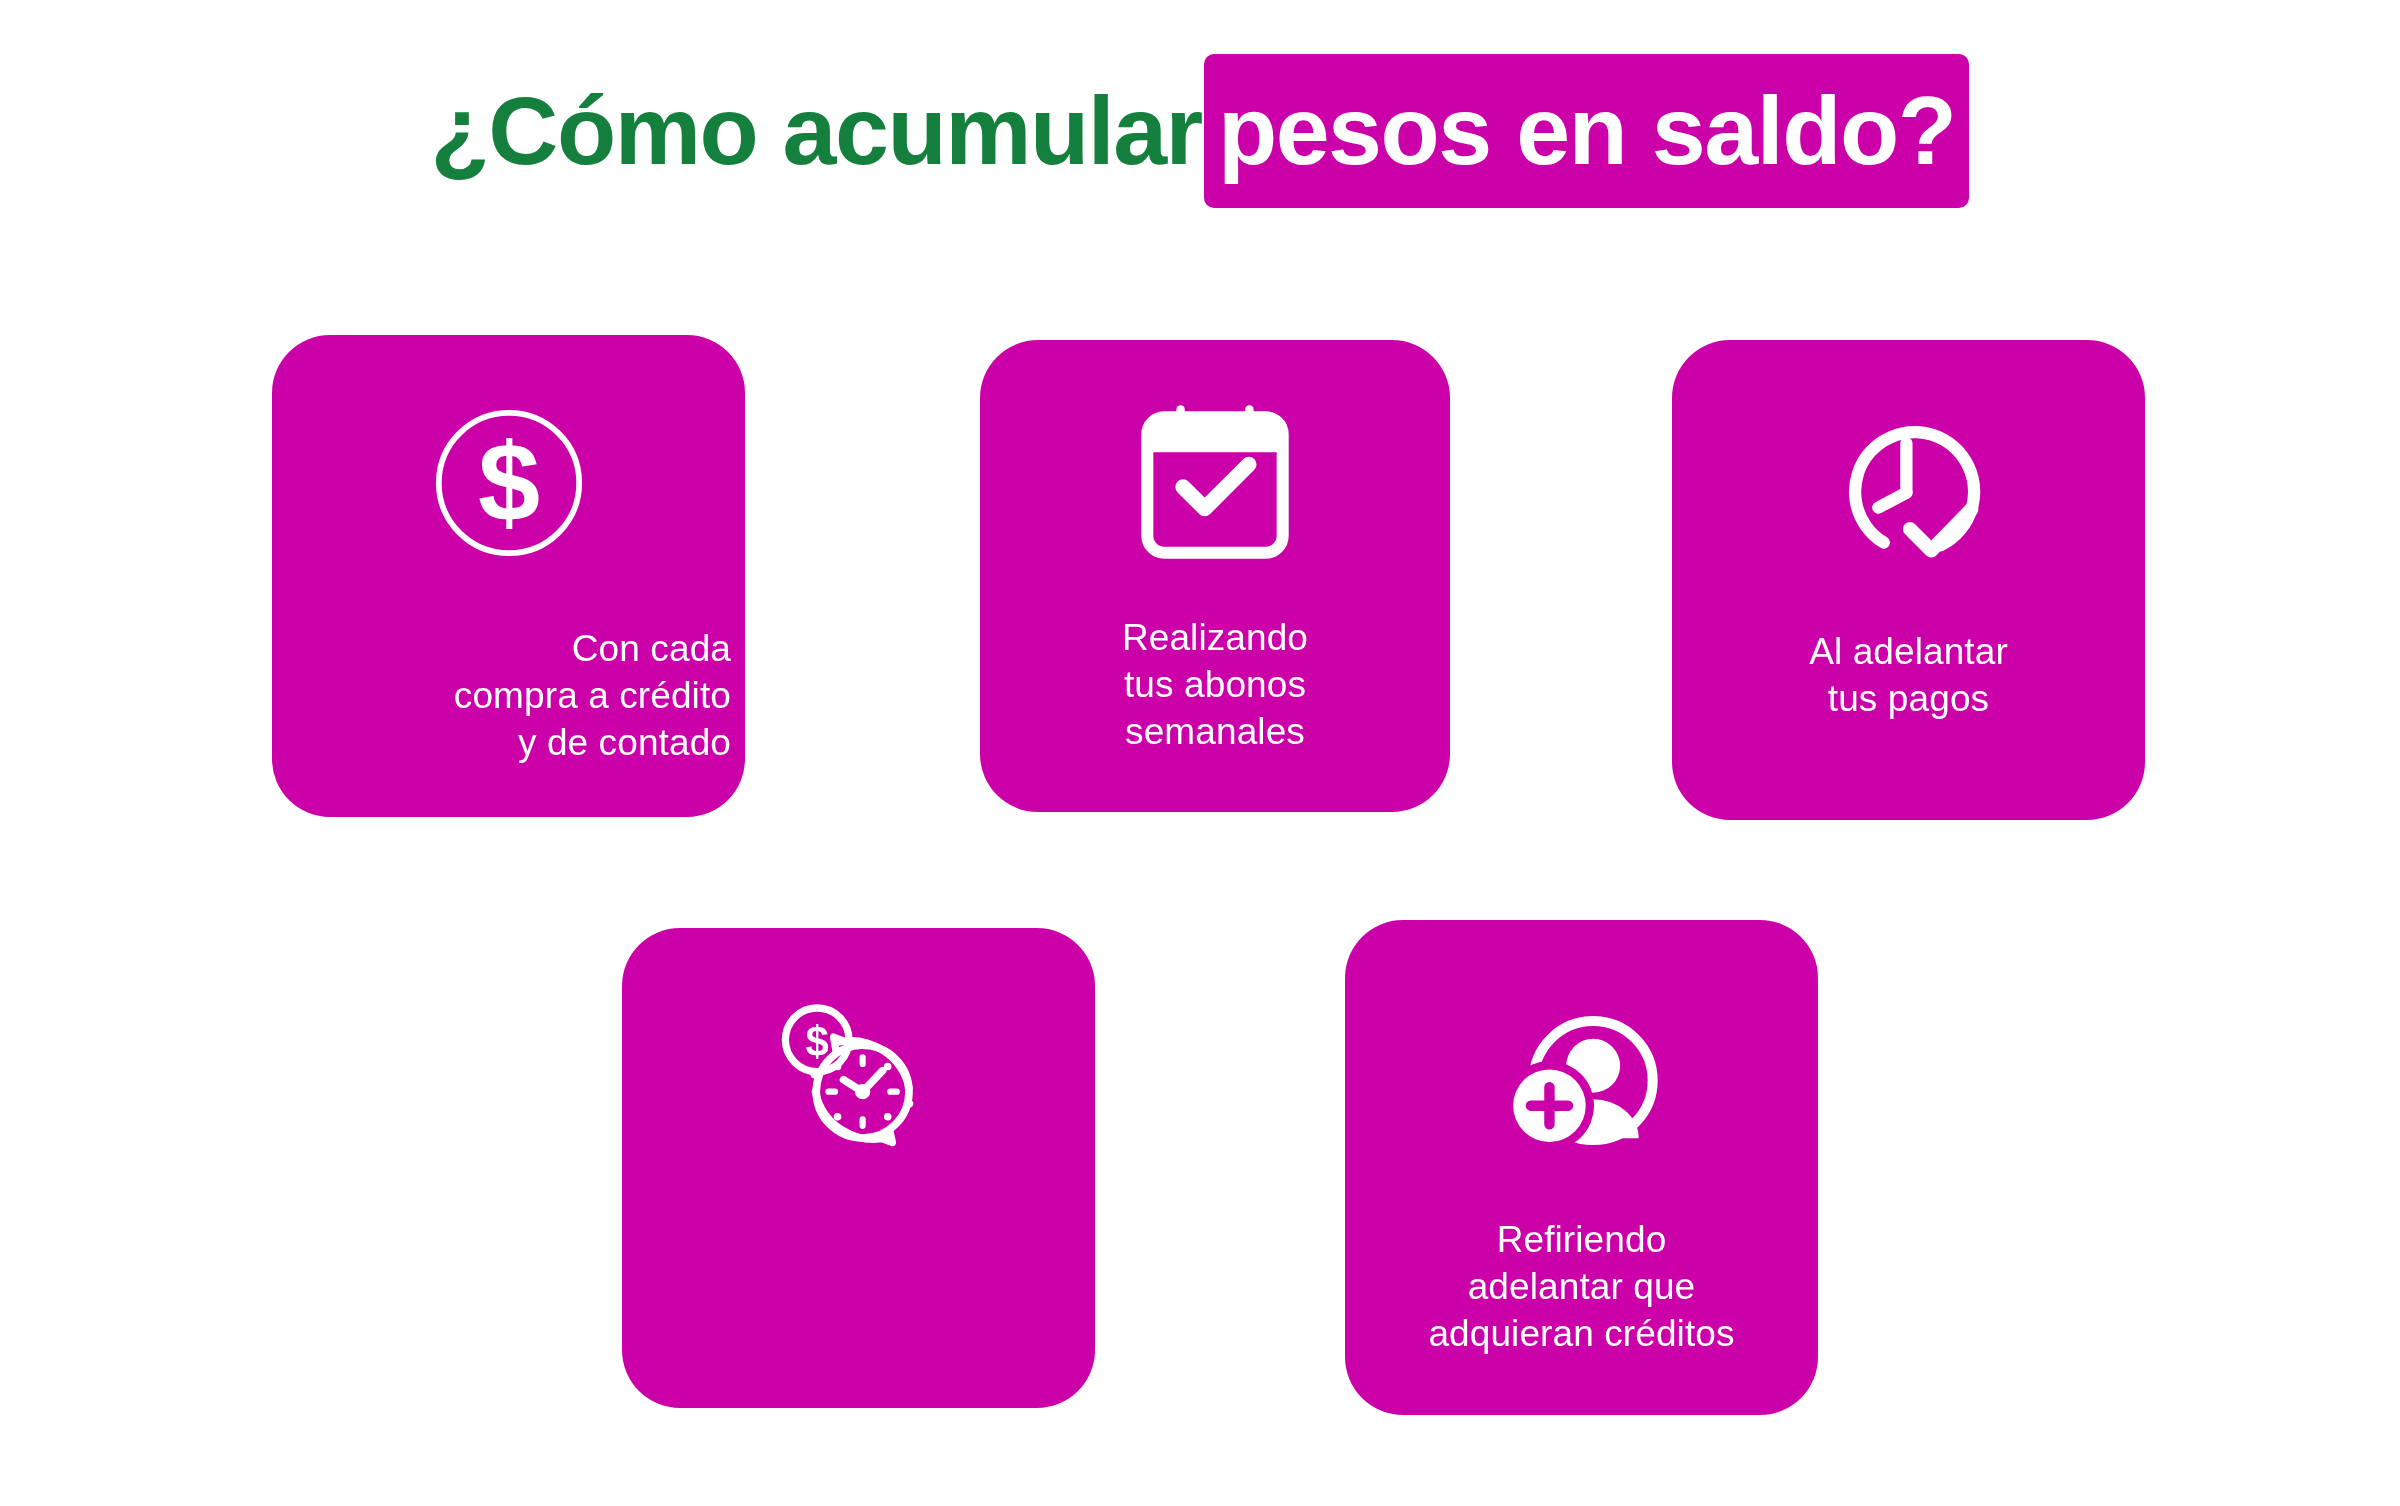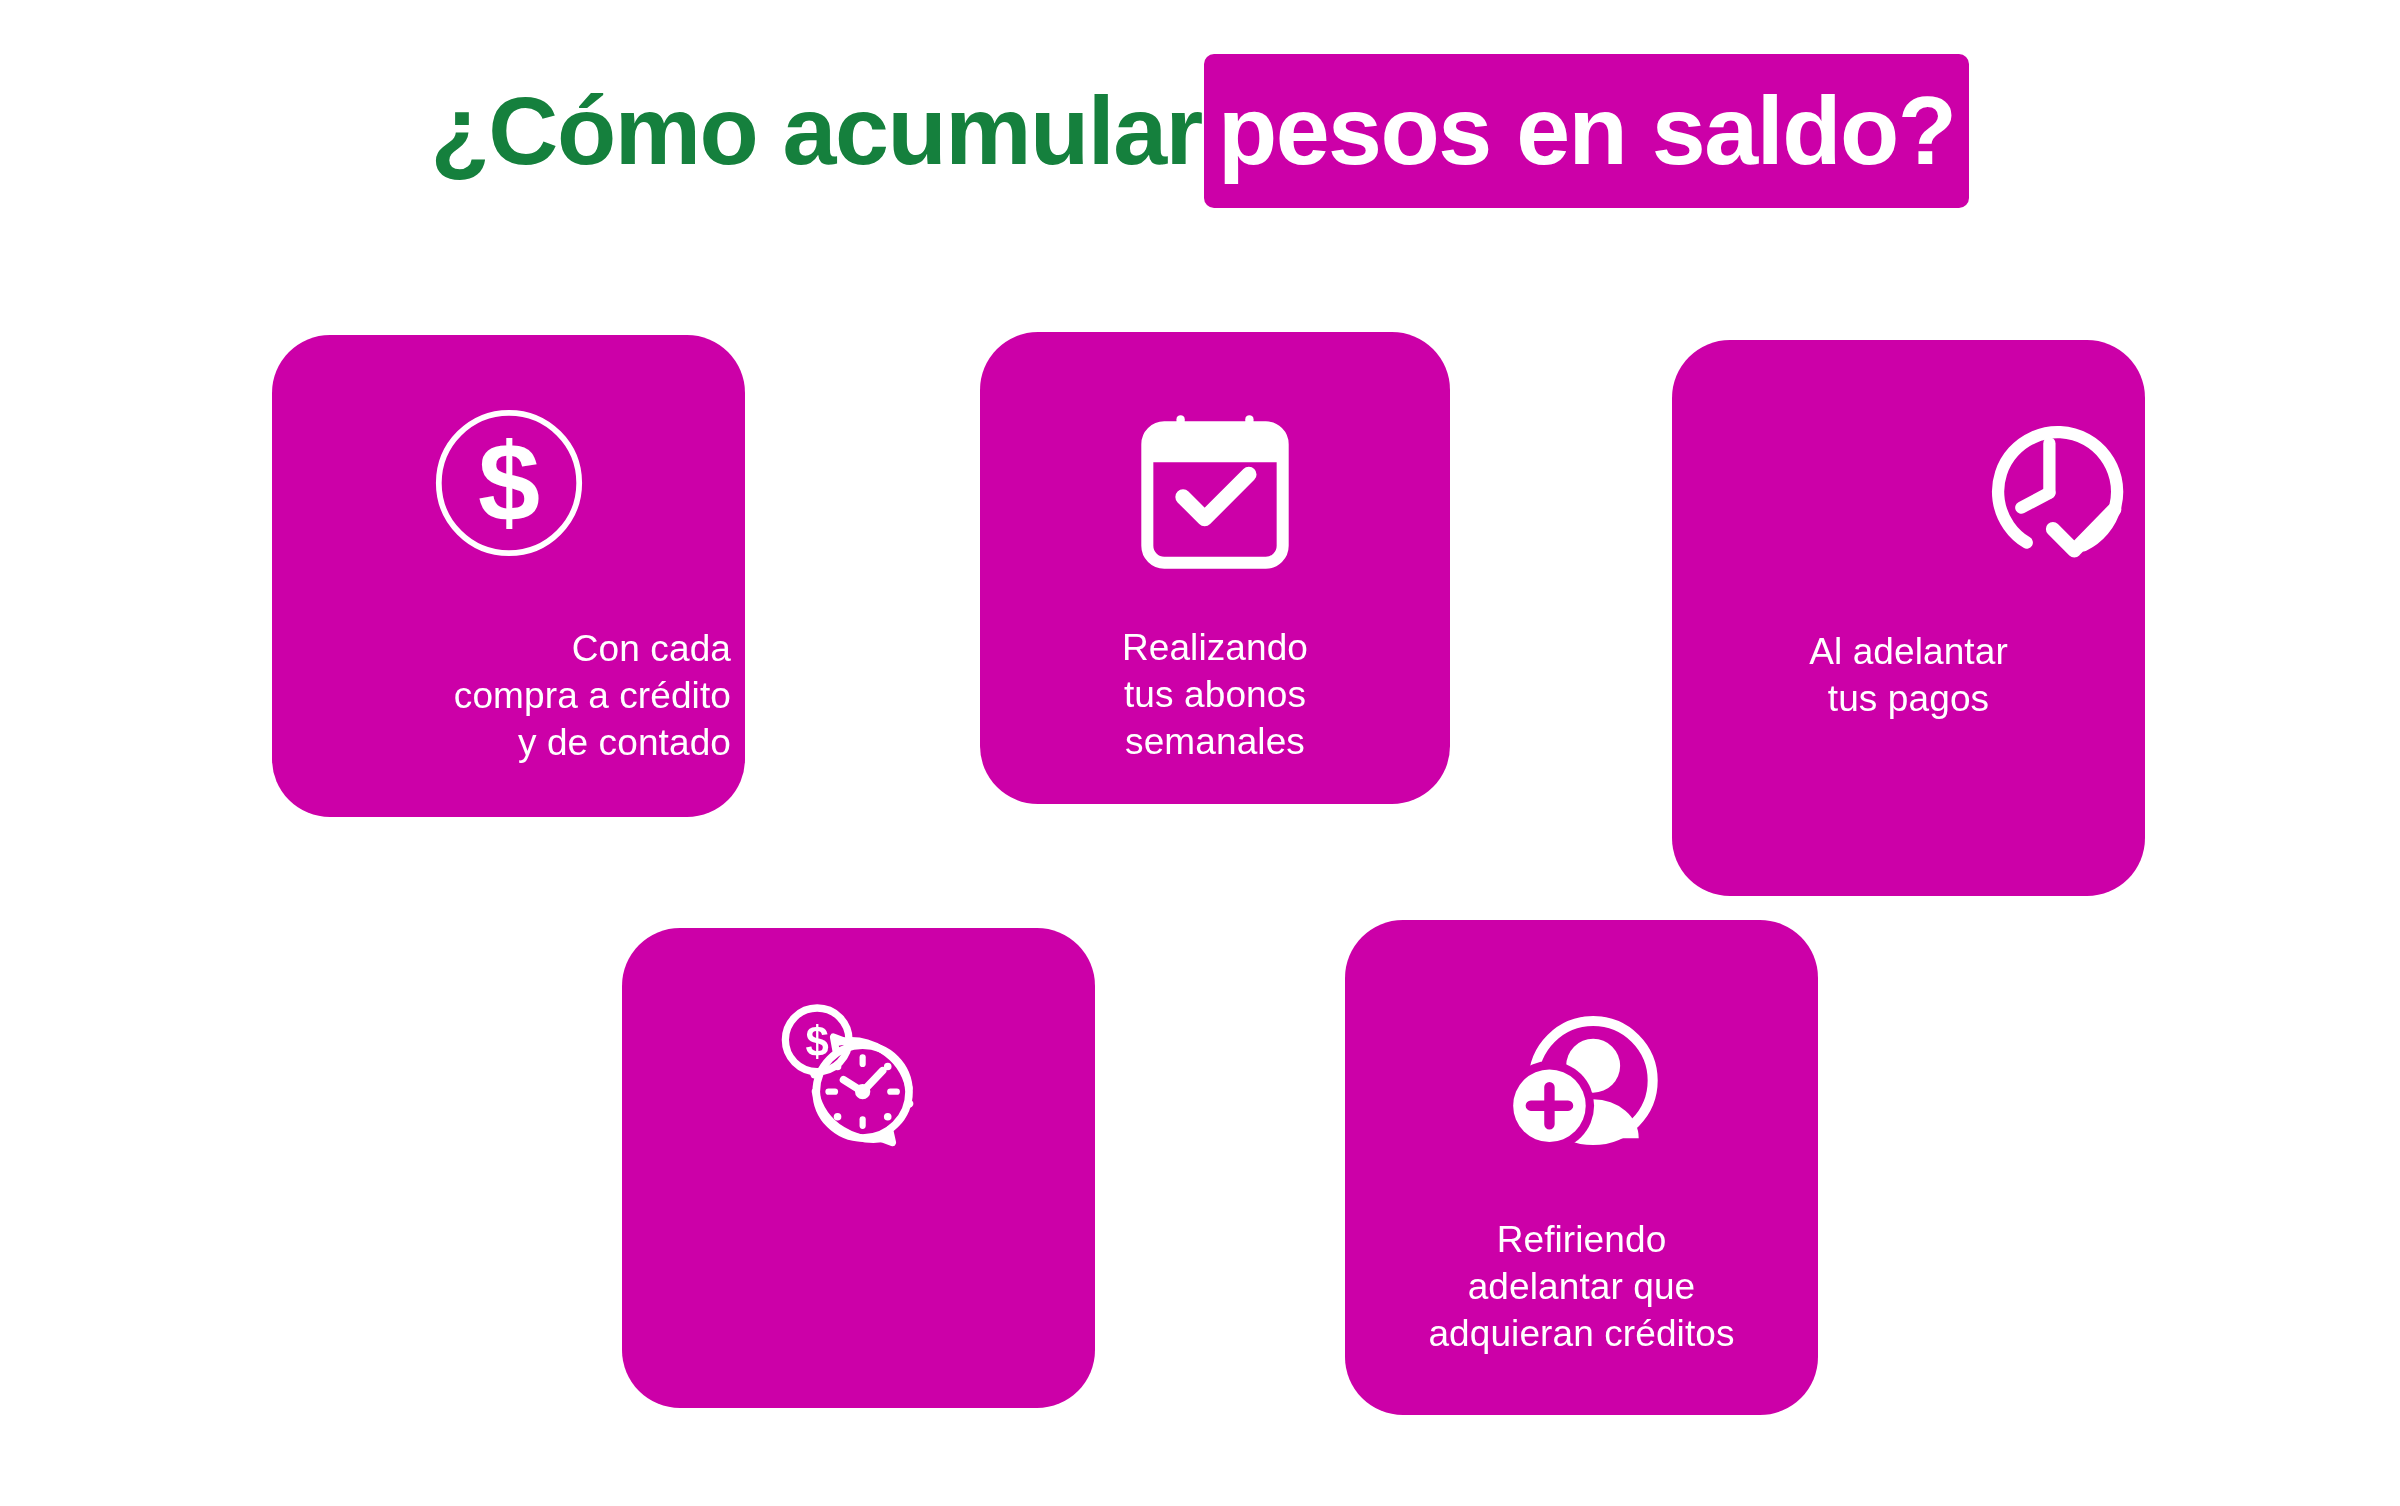--- a/index.html
+++ b/index.html
@@ -87,24 +87,24 @@
     white-space: pre-line;
     width: 100%;
     padding: 0 14px;
     box-sizing: border-box;
   }
 
   
   #card-1 { left: 272px;  top: 335px;  width: 473px; height: 482px; padding-top: 58px;  }
   #card-1 .card-label { margin-top: 48px; text-align: right; }
 
-  #card-2 { left: 980px;  top: 332px;  width: 470px; height: 472px; padding-top: 70px;  }
+  #card-2 { left: 980px;  top: 340px;  width: 470px; height: 472px; padding-top: 52px;  }
   #card-2 .card-label { margin-top: 30px; }
 
-  #card-3 { left: 1672px; top: 340px;  width: 473px; height: 556px; padding-top: 56px; align-items: flex-end;  }
+  #card-3 { left: 1672px; top: 340px;  width: 473px; height: 480px; padding-top: 56px;  }
   #card-3 .card-label { margin-top: 42px; }
 
   #card-4 { left: 622px;  top: 928px;  width: 473px; height: 480px; padding-top: 60px;  }
   #card-4 .card-label { margin-top: 38px; }
 
   #card-5 { left: 1345px; top: 920px;  width: 473px; height: 495px; padding-top: 62px;  }
   #card-5 .card-label { margin-top: 44px; }
 </style>
 </head>
 <body>

